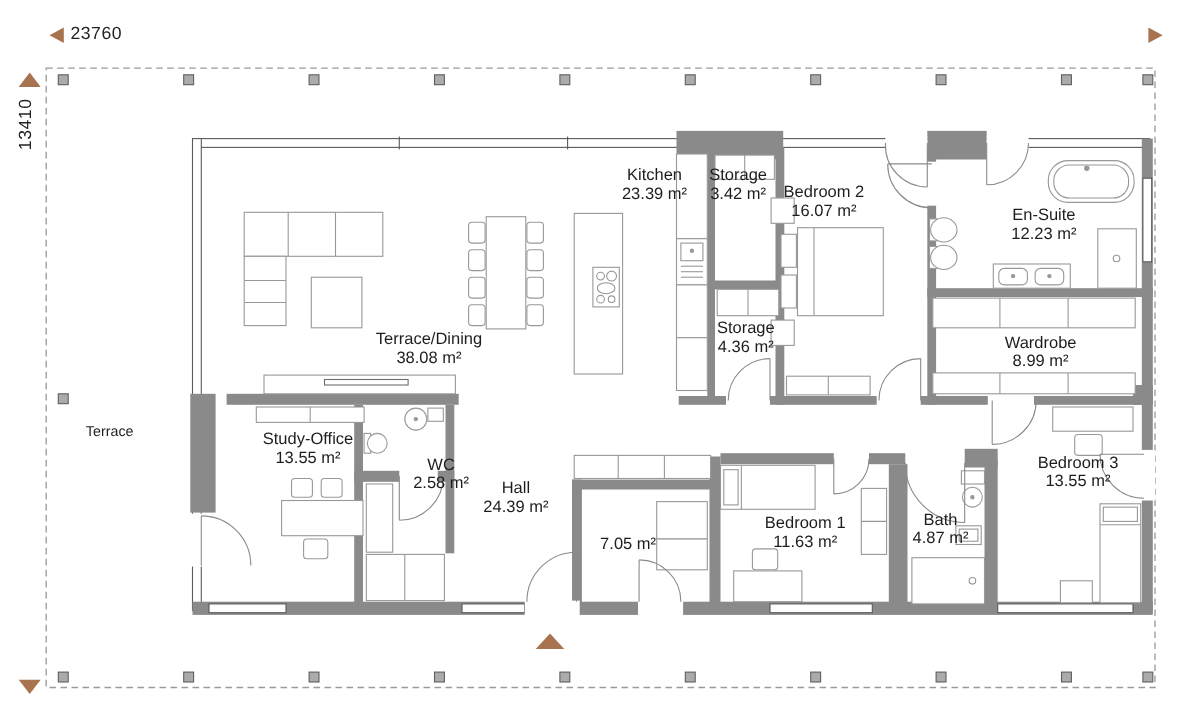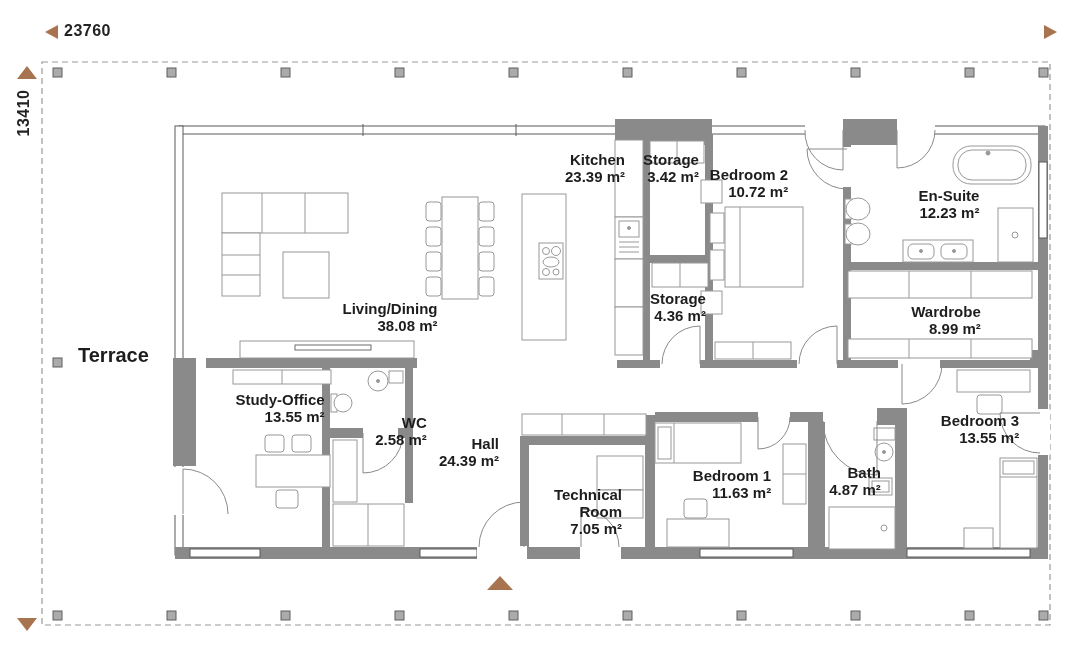--- a/index.html
+++ b/index.html
@@ -1,27 +1,27 @@
 <!DOCTYPE html>
 <html><head>
 <meta charset="utf-8">
 <style>
   html,body{margin:0;padding:0;background:#ffffff;}
   .canvas{
     position:relative;width:1080px;height:653px;background:#ffffff;
-    font-family:"Liberation Sans", sans-serif;color:#1d1d1d;overflow:hidden;font-weight:bold;
+    font-family:"Liberation Sans", sans-serif;color:#1d1d1d;overflow:hidden;
   }
   .plan-svg{position:absolute;left:0;top:0;}
   .room-label{
-    position:absolute;text-align:right;transform:translateX(-50%);
+    position:absolute;text-align:center;transform:translateX(-50%);
     font-size:15px;line-height:17px;color:#1d1d1d;white-space:nowrap;
   }
   .room-label span{display:block;}
   .room-label.wrap{white-space:normal;width:102px;}
-  .terrace-label{position:absolute;left:78px;top:344px;font-size:20px;color:#1d1d1d;}
+  .terrace-label{position:absolute;left:78px;top:384px;font-size:13px;color:#1d1d1d;}
   .dim-text{position:absolute;font-size:16px;color:#232323;letter-spacing:0.5px;}
   .dim-top{left:64px;top:22px;}
   .dim-left{left:-1px;top:104px;width:50px;text-align:center;transform:rotate(-90deg);}
   .tri{position:absolute;width:0;height:0;}
   .tri-left{left:45px;top:25px;border-top:7px solid transparent;border-bottom:7px solid transparent;border-right:13px solid #a87450;}
   .tri-right{left:1044px;top:25px;border-top:7px solid transparent;border-bottom:7px solid transparent;border-left:13px solid #a87450;}
   .tri-up{left:17px;top:66px;border-left:10px solid transparent;border-right:10px solid transparent;border-bottom:13px solid #a87450;}
   .tri-down{left:17px;top:618px;border-left:10px solid transparent;border-right:10px solid transparent;border-top:13px solid #a87450;}
   .tri-entrance{left:487px;top:576px;border-left:13px solid transparent;border-right:13px solid transparent;border-bottom:14px solid #a87450;}
 </style>
@@ -317,28 +317,28 @@
   <div class="room-label" style="left:595px;top:151px">
     <span>Kitchen</span>
       <span>23.39 m²</span>
   </div>
   <div class="room-label" style="left:671px;top:151px">
     <span>Storage</span>
       <span>3.42 m²</span>
   </div>
   <div class="room-label" style="left:749px;top:166px">
     <span>Bedroom 2</span>
-      <span>10.72 m²</span>
+      <span>16.07 m²</span>
   </div>
   <div class="room-label" style="left:949px;top:187px">
     <span>En-Suite</span>
       <span>12.23 m²</span>
   </div>
   <div class="room-label" style="left:390px;top:300px">
-    <span>Living/Dining</span>
+    <span>Terrace/Dining</span>
       <span>38.08 m²</span>
   </div>
   <div class="room-label" style="left:678px;top:290px">
     <span>Storage</span>
       <span>4.36 m²</span>
   </div>
   <div class="room-label" style="left:946px;top:303px">
     <span>Wardrobe</span>
       <span>8.99 m²</span>
   </div>
@@ -348,21 +348,20 @@
   </div>
   <div class="room-label" style="left:401px;top:414px">
     <span>WC</span>
       <span>2.58 m²</span>
   </div>
   <div class="room-label" style="left:469px;top:435px">
     <span>Hall</span>
       <span>24.39 m²</span>
   </div>
   <div class="room-label wrap" style="left:571px;top:486px">
-    <span>Technical Room</span>
       <span>7.05 m²</span>
   </div>
   <div class="room-label" style="left:732px;top:467px">
     <span>Bedroom 1</span>
       <span>11.63 m²</span>
   </div>
   <div class="room-label" style="left:855px;top:464px">
     <span>Bath</span>
       <span>4.87 m²</span>
   </div>

